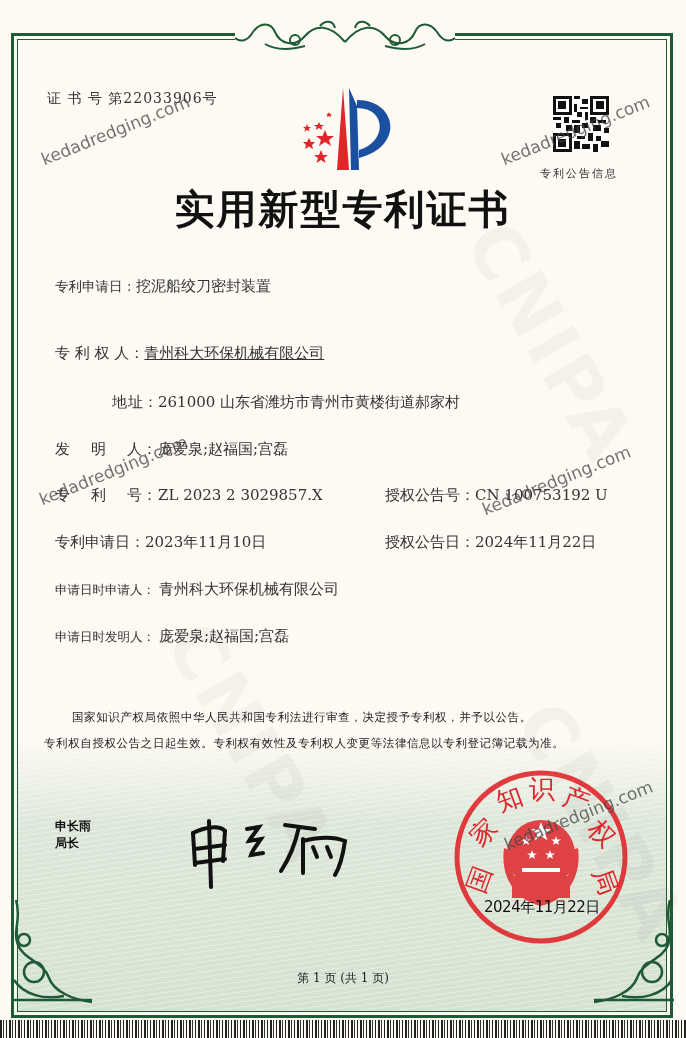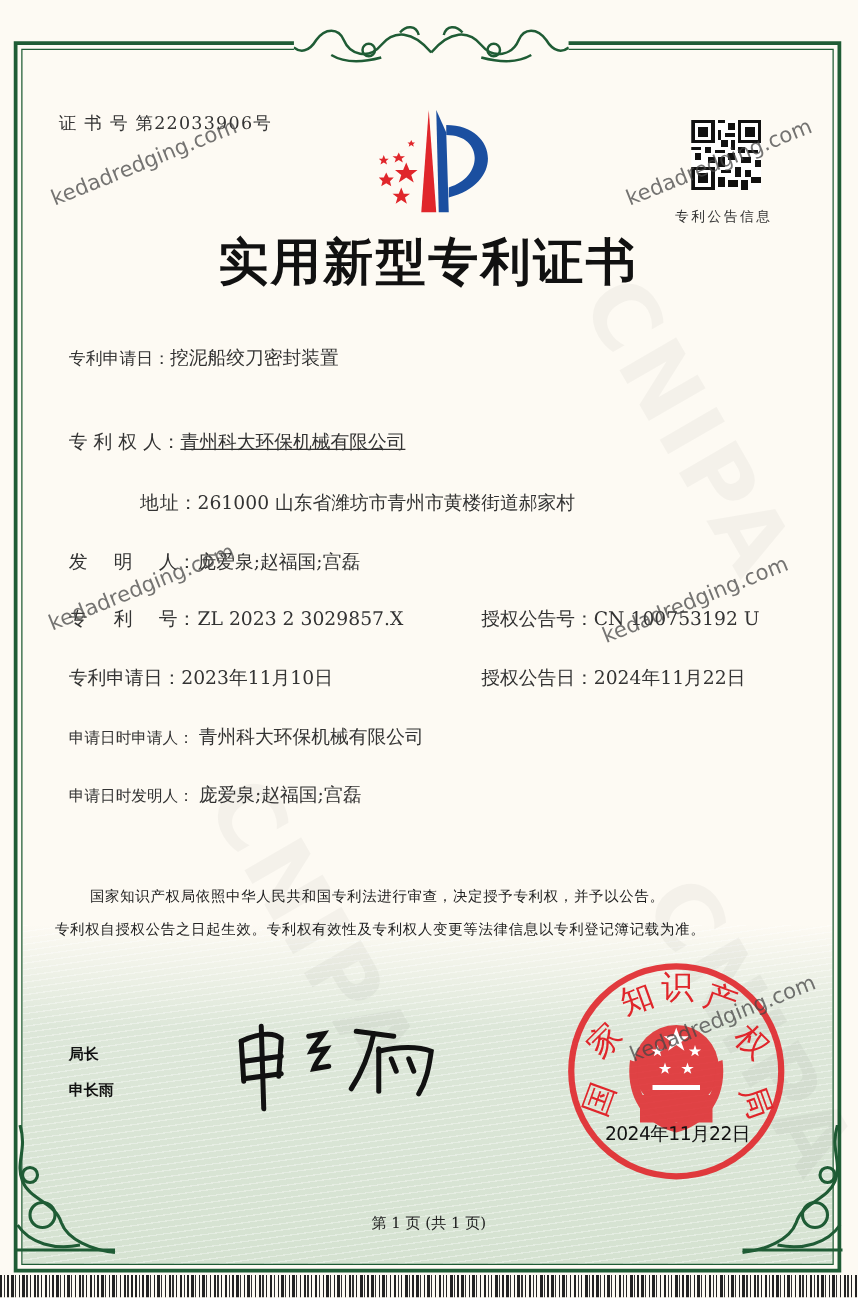--- a/index.html
+++ b/index.html
@@ -180,21 +180,21 @@
 </div>
 
 <div class="field" style="left:55px;top:627px;">
   <span class="lbl" style="font-size:12.5px;width:104px;">申请日时发明人：</span><span>庞爱泉;赵福国;宫磊</span>
 </div>
 
 <div class="notice" style="left:72px;top:710px;">国家知识产权局依照中华人民共和国专利法进行审查，决定授予专利权，并予以公告。</div>
 <div class="notice" style="left:44px;top:736px;">专利权自授权公告之日起生效。专利权有效性及专利权人变更等法律信息以专利登记簿记载为准。</div>
 
 <div class="director" style="top:835px;">局长</div>
-<div class="director" style="top:864px;">申长雨</div>
+<div class="director" style="top:818px;">申长雨</div>
 
 <svg class="signature" viewBox="0 0 170 75">
   <g fill="none" stroke="#111" stroke-width="4" stroke-linecap="round">
     <path d="M8 18 L10 50"></path>
       <path d="M8 18 C20 12, 34 10, 40 16 L38 46"></path>
       <path d="M10 34 L40 30"></path>
       <path d="M10 48 L40 44"></path>
     <path d="M24 6 L26 72"></path>
     <path d="M62 14 L74 12 C70 18, 66 22, 64 26 L76 24 C72 30, 68 34, 66 40 L78 38"></path>
     <path d="M100 10 L130 14"></path>

